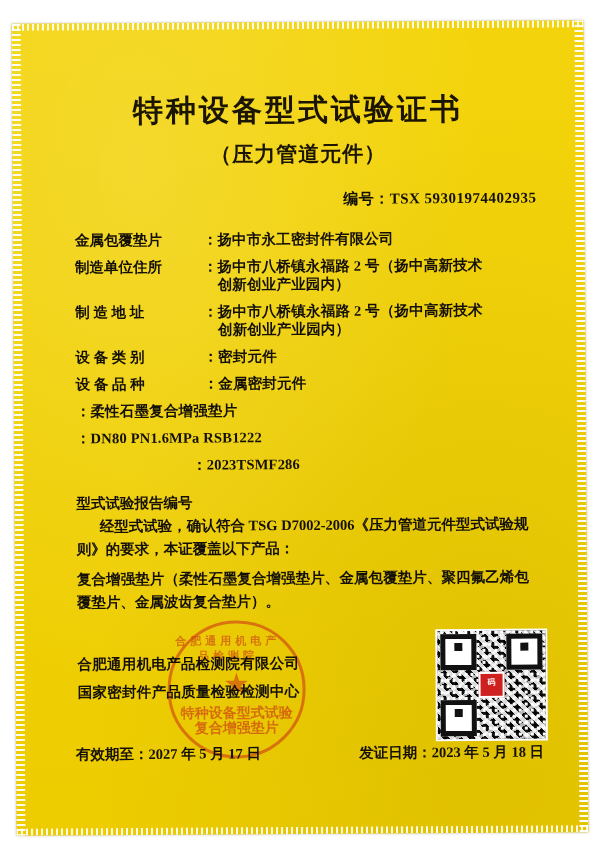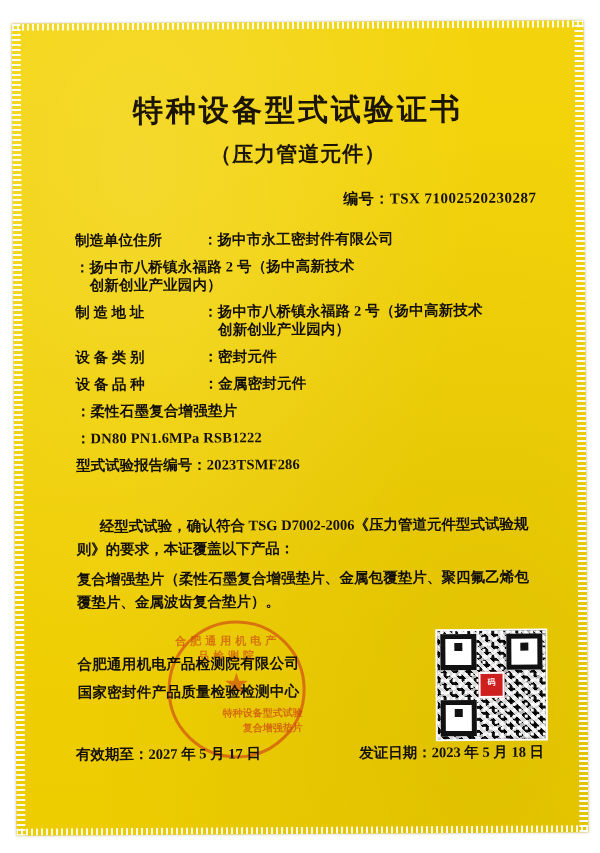--- a/index.html
+++ b/index.html
@@ -137,20 +137,21 @@
   .row .lbl {
     flex: 0 0 128px;
     display: flex;
     justify-content: space-between;
     font-weight: bold;
     letter-spacing: 0px;
     white-space: nowrap;
   }
   .row .lbl.tight {
     letter-spacing: 0px;
+    margin-top: 38px;
   }
   .row .colon {
     flex: 0 0 10px;
     text-align: center;
     font-weight: bold;
   }
   .row .val {
     flex: 1 1 auto;
     font-weight: bold;
     letter-spacing: 0.2px;
@@ -227,23 +228,23 @@
     text-align: center;
     color: rgba(196, 28, 24, 0.62);
     font-size: 11px;
     font-weight: bold;
     letter-spacing: 4px;
   }
   .seal .arc-bottom {
     position: absolute;
     left: 0; right: 0;
     bottom: 20px;
-    text-align: right;
+    text-align: center;
     color: rgba(196, 28, 24, 0.66);
-    font-size: 10px;
+    font-size: 14px;
     font-weight: bold;
     line-height: 15px;
   }
 
   
   .qr {
     position: absolute;
     right: 40px;
     top: 608px;
     width: 108px;
@@ -314,32 +315,33 @@
     <div class="perf right"></div>
     <div class="perf-h top"></div>
     <div class="perf-h bottom"></div>
 
     <div class="content">
 
       <div class="title-main">特种设备型式试验证书</div>
       <div class="title-sub">（压力管道元件）</div>
 
       <div class="serial">
-        <span>编号：</span><span>TSX 71002520230287</span>
+        <span>编号：</span><span>TSX 59301974402935</span>
       </div>
 
       <div class="fields">
 
         <div class="row">
+          <span class="lbl">金属包覆垫片</span>
+          <span class="colon">：</span>
+          <span class="val">扬中市永工密封件有限公司</span>
+        </div>
+
+        <div class="row">
           <span class="lbl">制造单位住所</span>
-          <span class="colon">：</span>
-          <span class="val">扬中市永工密封件有限公司</span>
-        </div>
-
-        <div class="row">
           <span class="colon">：</span>
           <span class="val">
             <span>扬中市八桥镇永福路 2 号（扬中高新技术</span>
             <span class="line2">创新创业产业园内）</span>
           </span>
         </div>
 
         <div class="row">
           <span class="lbl">制 造 地 址</span>
           <span class="colon">：</span>

